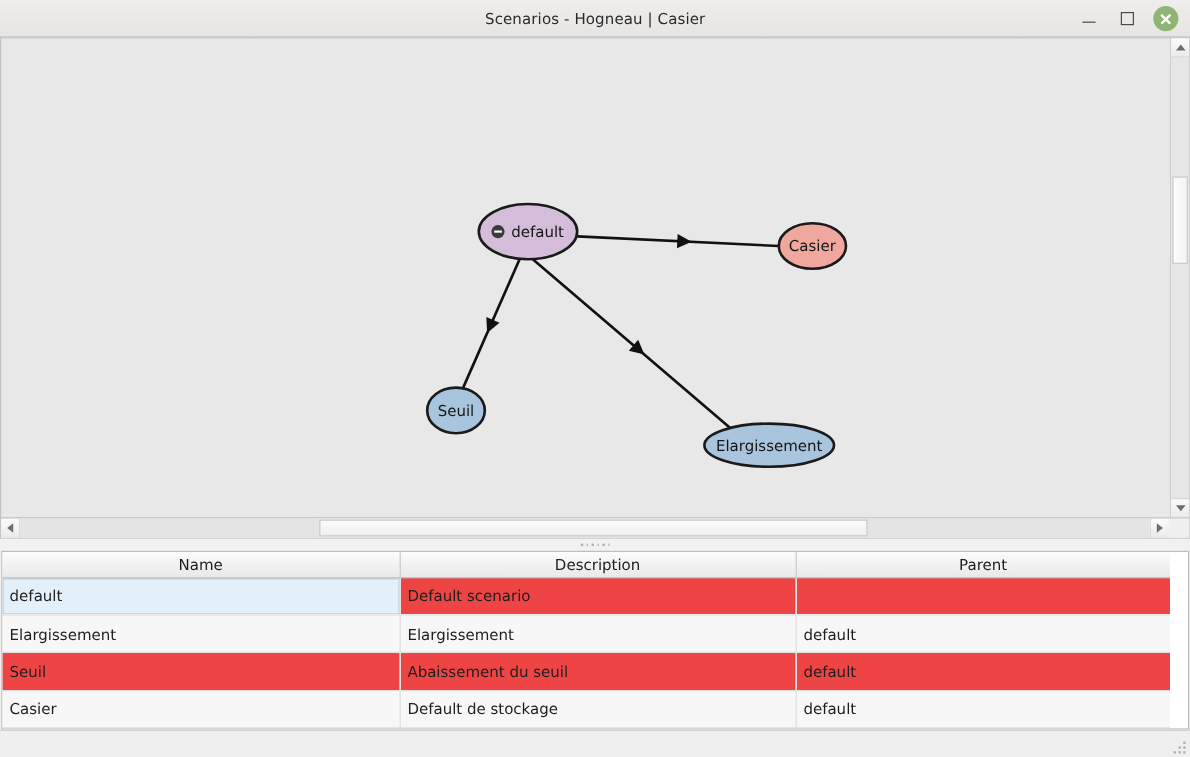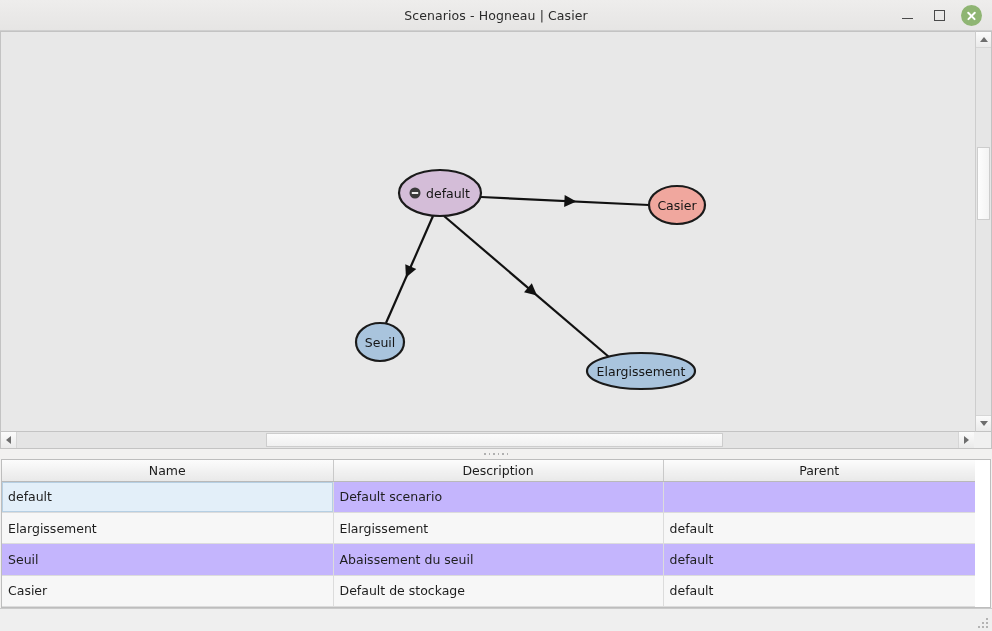--- a/index.html
+++ b/index.html
@@ -213,21 +213,21 @@
     height: 30px;
     padding: 0 6px;
     border-right: 1px solid #dcdcdc;
     border-bottom: 1px solid #dcdcdc;
     text-align: left;
     white-space: nowrap;
     overflow: hidden;
     text-overflow: ellipsis;
   }
   table.grid td:last-child { border-right: none; }
-  tr.row-even td { background: #c4b5fd; }
+  tr.row-even td { background: #ef4444; }
   tr.row-odd  td { background: #f7f7f7; }
   td.selected {
     background: #e3eff9 !important;
     box-shadow: inset 0 0 0 1px #b6cfe3;
   }
   .col-name { width: 331px; }
   .col-desc { width: 330px; }
   .col-parent { width: auto; }
   .table-filler { flex: 1 1 auto; background: #ffffff; }
 

